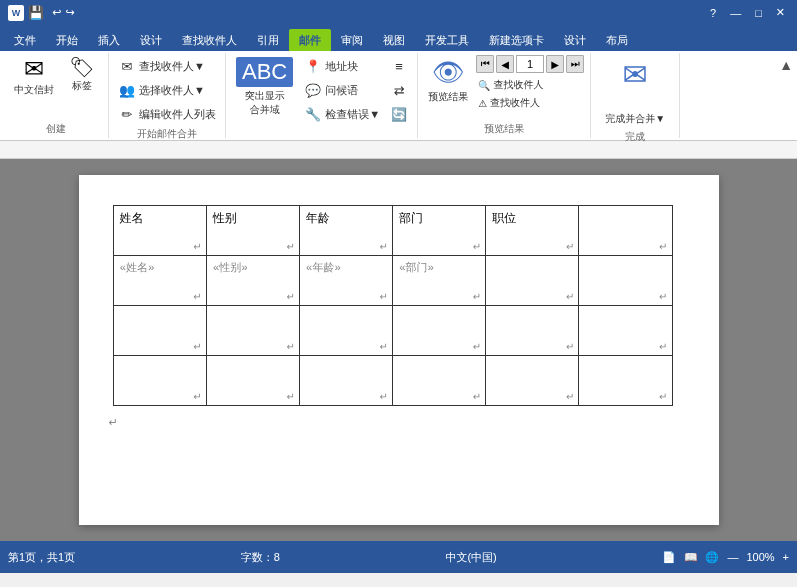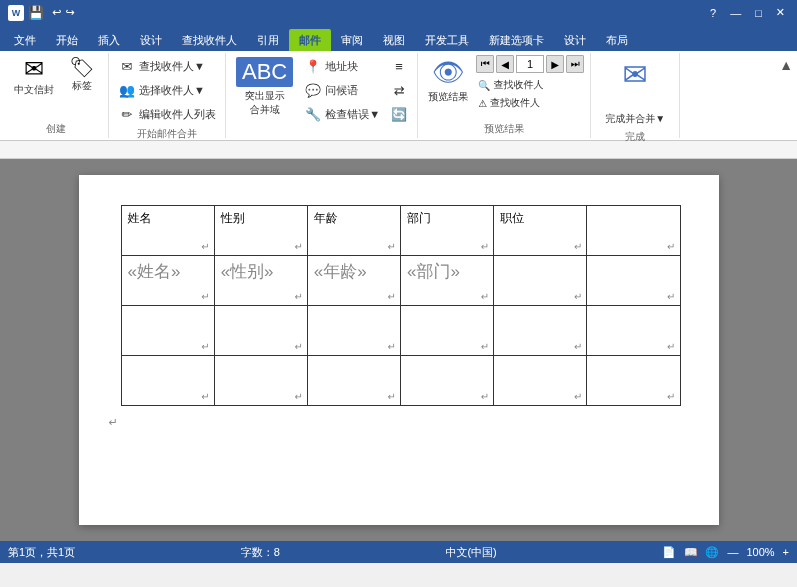--- a/index.html
+++ b/index.html
@@ -110,21 +110,21 @@
       display: flex;
       align-items: center;
       justify-content: flex-end;
       padding: 2px 6px;
       height: 18px;
     }
 
     
     .status-bar {
       background: #2b579a;
-      height: 22px;
+      height: 32px;
       display: flex;
       align-items: center;
       padding: 0 8px;
       color: white;
       font-size: 11px;
       justify-content: space-between;
     }
 
     
     .page {
@@ -132,39 +132,39 @@
       width: 640px;
       min-height: 350px;
       box-shadow: 0 2px 8px rgba(0,0,0,0.3);
       padding: 20px 30px;
     }
 
     
     .doc-table {
       border-collapse: collapse;
       width: 560px;
-      margin: 10px 12px;
+      margin: 10px 4px;
     }
     .doc-table td {
       border: 1px solid #333;
       width: 93px;
       height: 50px;
       padding: 4px 6px;
       vertical-align: top;
       font-size: 12px;
       position: relative;
     }
     .doc-table td .pilcrow {
       position: absolute;
       bottom: 3px;
       right: 4px;
       color: #888;
       font-size: 10px;
     }
-    .merge-field { color: #888; font-size: 17px; }
+    .merge-field { color: #888; font-size: 11px; font-family: Liberation Mono, monospace; }
 
     .doc-newline { color: #888; font-size: 11px; margin-top: 8px; }
     .preview-btn-row { display: flex; align-items: center; gap: 2px; margin-bottom: 2px; }
     .nav-btn { width: 18px; height: 18px; background: #e0e0e0; border: 1px solid #aaa; display: flex; align-items: center; justify-content: center; font-size: 10px; cursor: pointer; border-radius: 1px; }
     .nav-input { width: 28px; height: 18px; border: 1px solid #aaa; text-align: center; font-size: 11px; }
     .preview-sub-btns { display: flex; flex-direction: column; gap: 2px; }
     .preview-sub-btn { display: flex; align-items: center; gap: 3px; font-size: 10px; color: #333; cursor: pointer; padding: 1px 2px; border-radius: 2px; }
 
     .finish-btn {
       display: flex;

